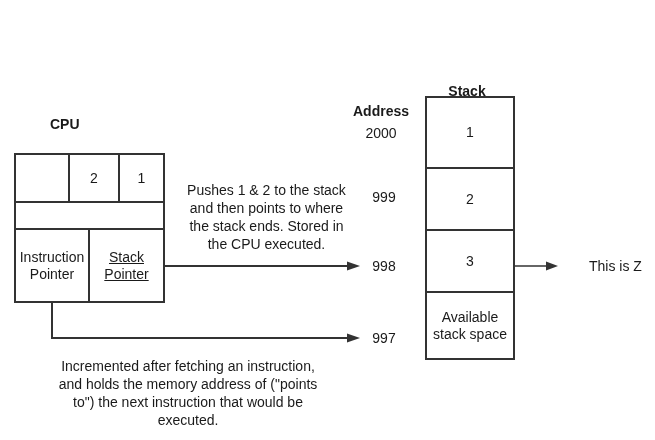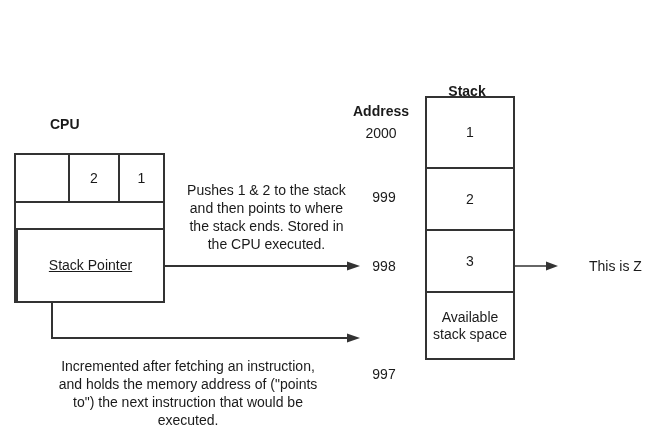--- a/index.html
+++ b/index.html
@@ -24,21 +24,21 @@
 
   .pos-label {
     position: absolute;
     transform: translate(-50%,-50%);
     white-space: nowrap;
   }
   .addr-header { left: 381px; top: 111px; font-weight: bold; }
   .a0 { left: 381px; top: 133px; }
   .a1 { left: 384px; top: 197px; }
   .a2 { left: 384px; top: 266px; }
-  .a3 { left: 384px; top: 338px; margin-top: 36px; }
+  .a3 { left: 384px; top: 338px; }
 
   .cpu-box {
     position: absolute;
     left: 14px; top: 153px;
     width: 151px; height: 150px;
     border: 2px solid #333333;
     display: flex; flex-direction: column;
     background: #ffffff;
   }
   .cpu-row { display: flex; }
@@ -103,20 +103,21 @@
   <div class="title cpu-title">CPU</div>
 
   <div class="cpu-box">
     <div class="cpu-row cpu-registers">
       <div class="cell c-r0"></div>
       <div class="cell c-r1 bl">2</div>
       <div class="cell c-r2 bl">1</div>
     </div>
     <div class="cpu-row cpu-empty"></div>
     <div class="cpu-row cpu-pointers">
+      <div class="cell c-ip">Instruction Pointer</div>
       <div class="cell c-sp bl">Stack Pointer</div>
     </div>
   </div>
 
   <div class="note note1">
     <div>Pushes 1 &amp; 2 to the stack</div>
     <div>and then points to where</div>
     <div>the stack ends. Stored in</div>
     <div>the CPU executed.</div>
   </div>

